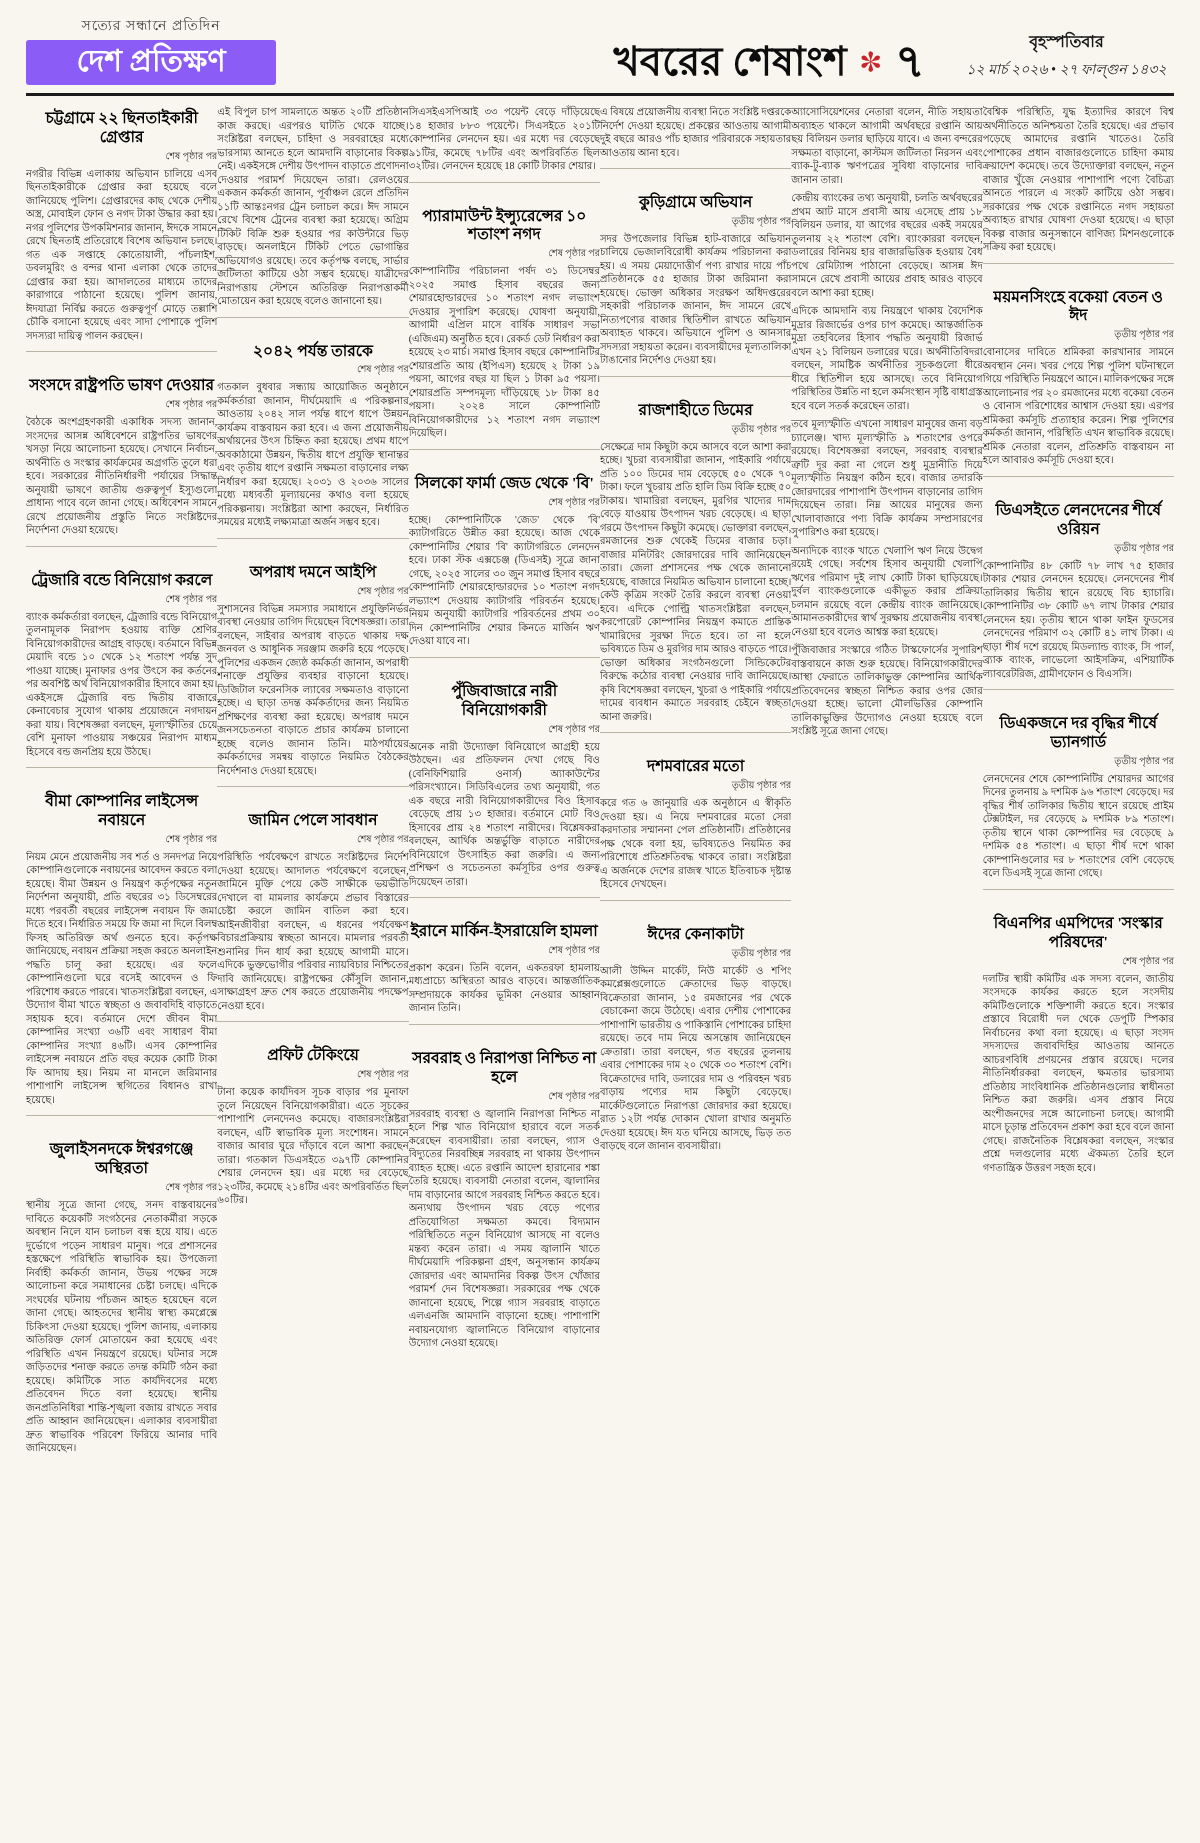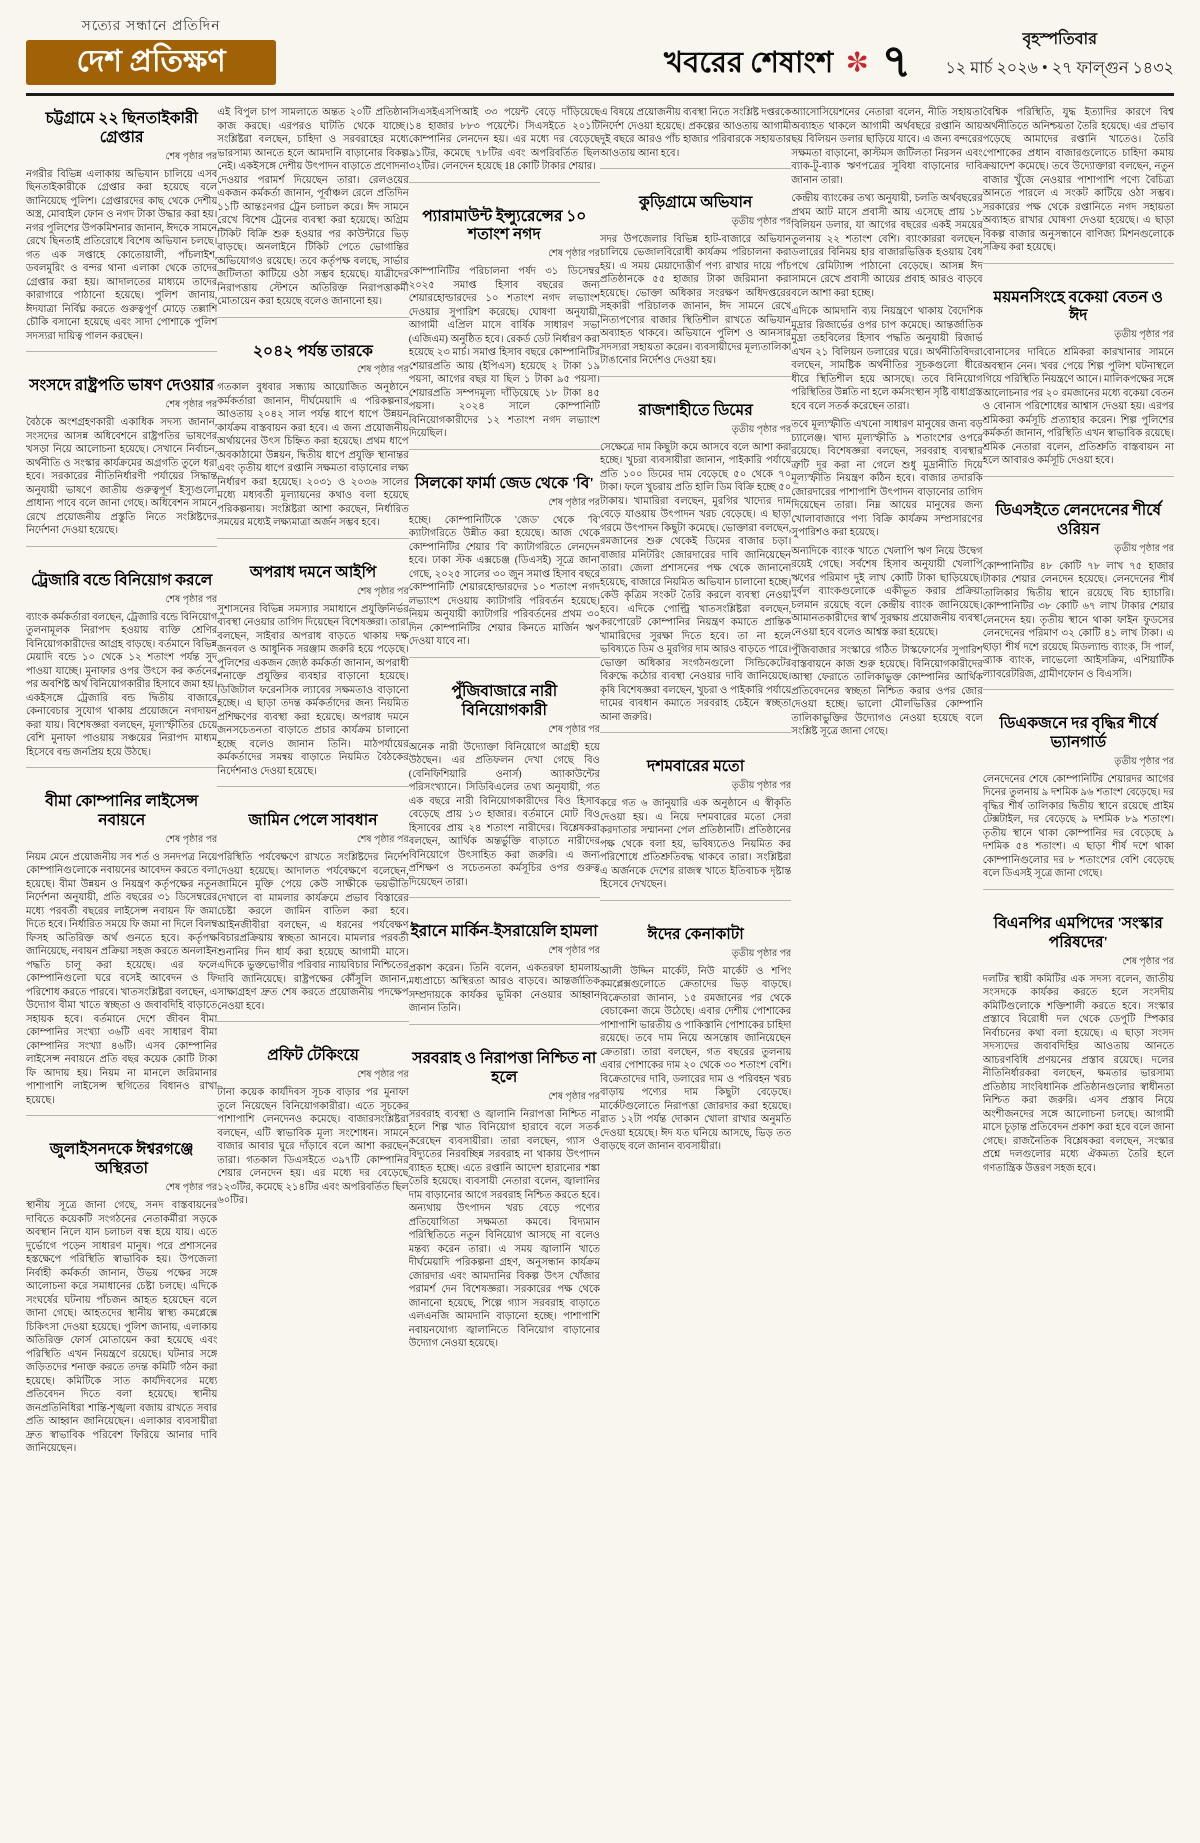--- a/index.html
+++ b/index.html
@@ -23,37 +23,37 @@
   }
   .logo-wrap { width: 250px; }
   .tagline {
     font-size: 14px;
     text-align: center;
     color: #3a3a3a;
     margin-bottom: 2px;
     letter-spacing: 1px;
   }
   .logo-box {
-    background: #a16207;
+    background: #8b5cf6;
     color: #ffffff;
     font-size: 30px;
     font-weight: bold;
     text-align: center;
     padding: 6px 8px 9px 8px;
     border-radius: 3px;
     line-height: 1;
   }
   .title-group {
     margin-left: auto;
     display: flex;
     align-items: center;
     gap: 14px;
   }
   .section-title {
-    font-size: 29px;
+    font-size: 40px;
     font-weight: bold;
     color: #0d0d0d;
     line-height: 1;
     white-space: nowrap;
   }
   .flower-icon {
     font-size: 30px;
     color: #c9252b;
     line-height: 1;
   }
@@ -63,21 +63,21 @@
     line-height: 1;
     color: #0d0d0d;
   }
   .date-block {
     margin-left: 34px;
     text-align: center;
     padding-bottom: 3px;
     min-width: 215px;
   }
   .weekday { font-size: 16px; font-weight: bold; }
-  .date-line { font-size: 16px; color: #222; margin-top: 2px; }
+  .date-line { font-size: 14px; color: #222; margin-top: 2px; font-style: italic; }
 
   
   .columns {
     display: flex;
     margin-top: 9px;
     height: 1716px;
   }
   .col {
     flex: 1 1 0;
     overflow: hidden;

